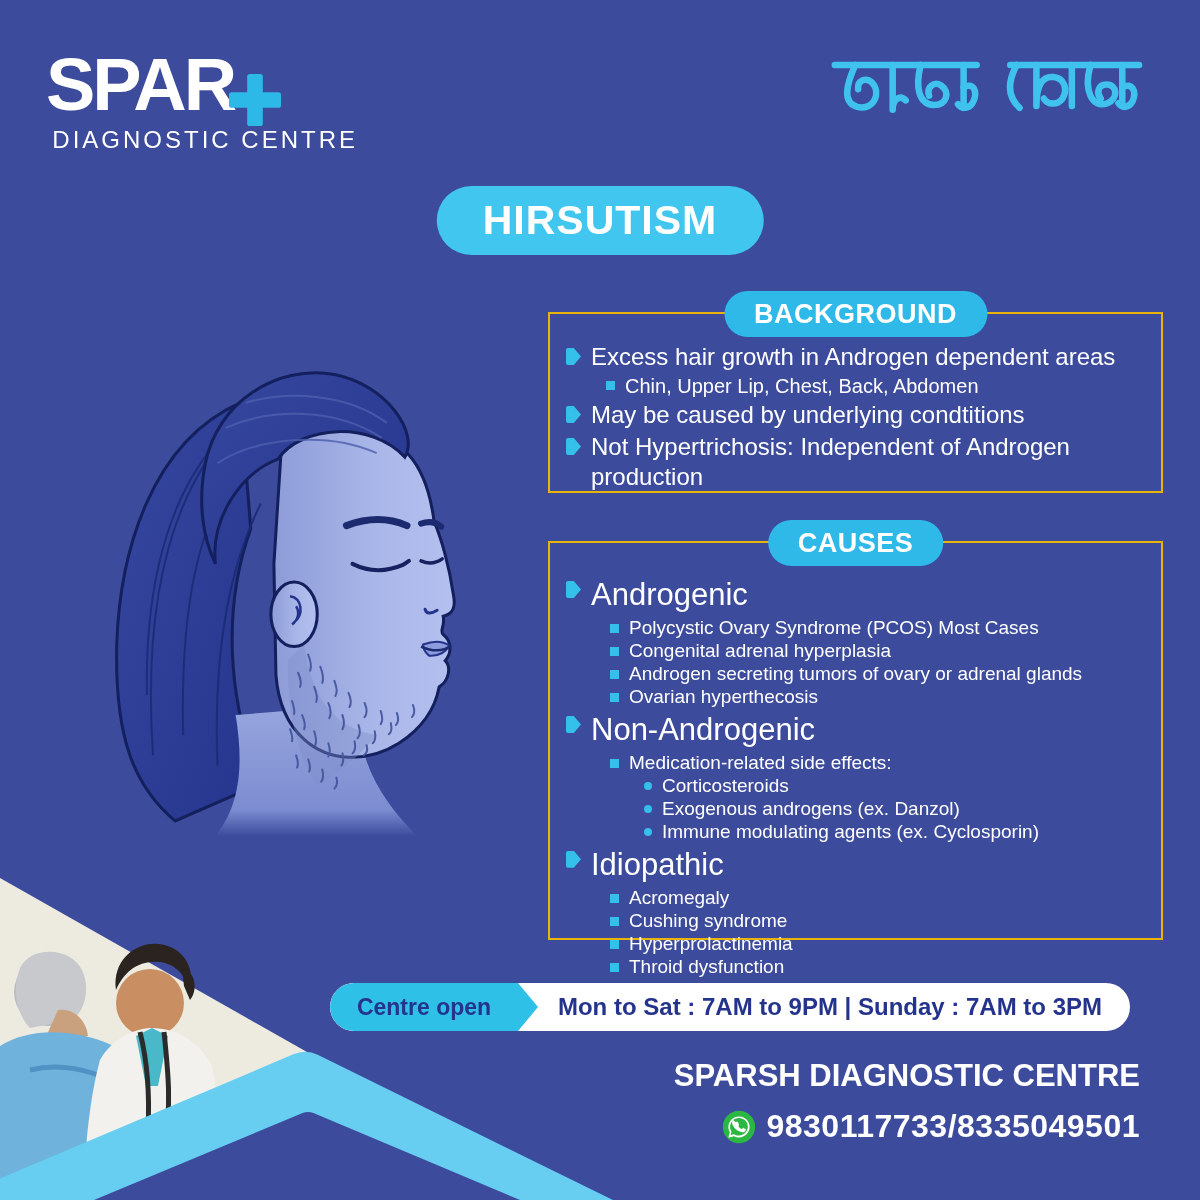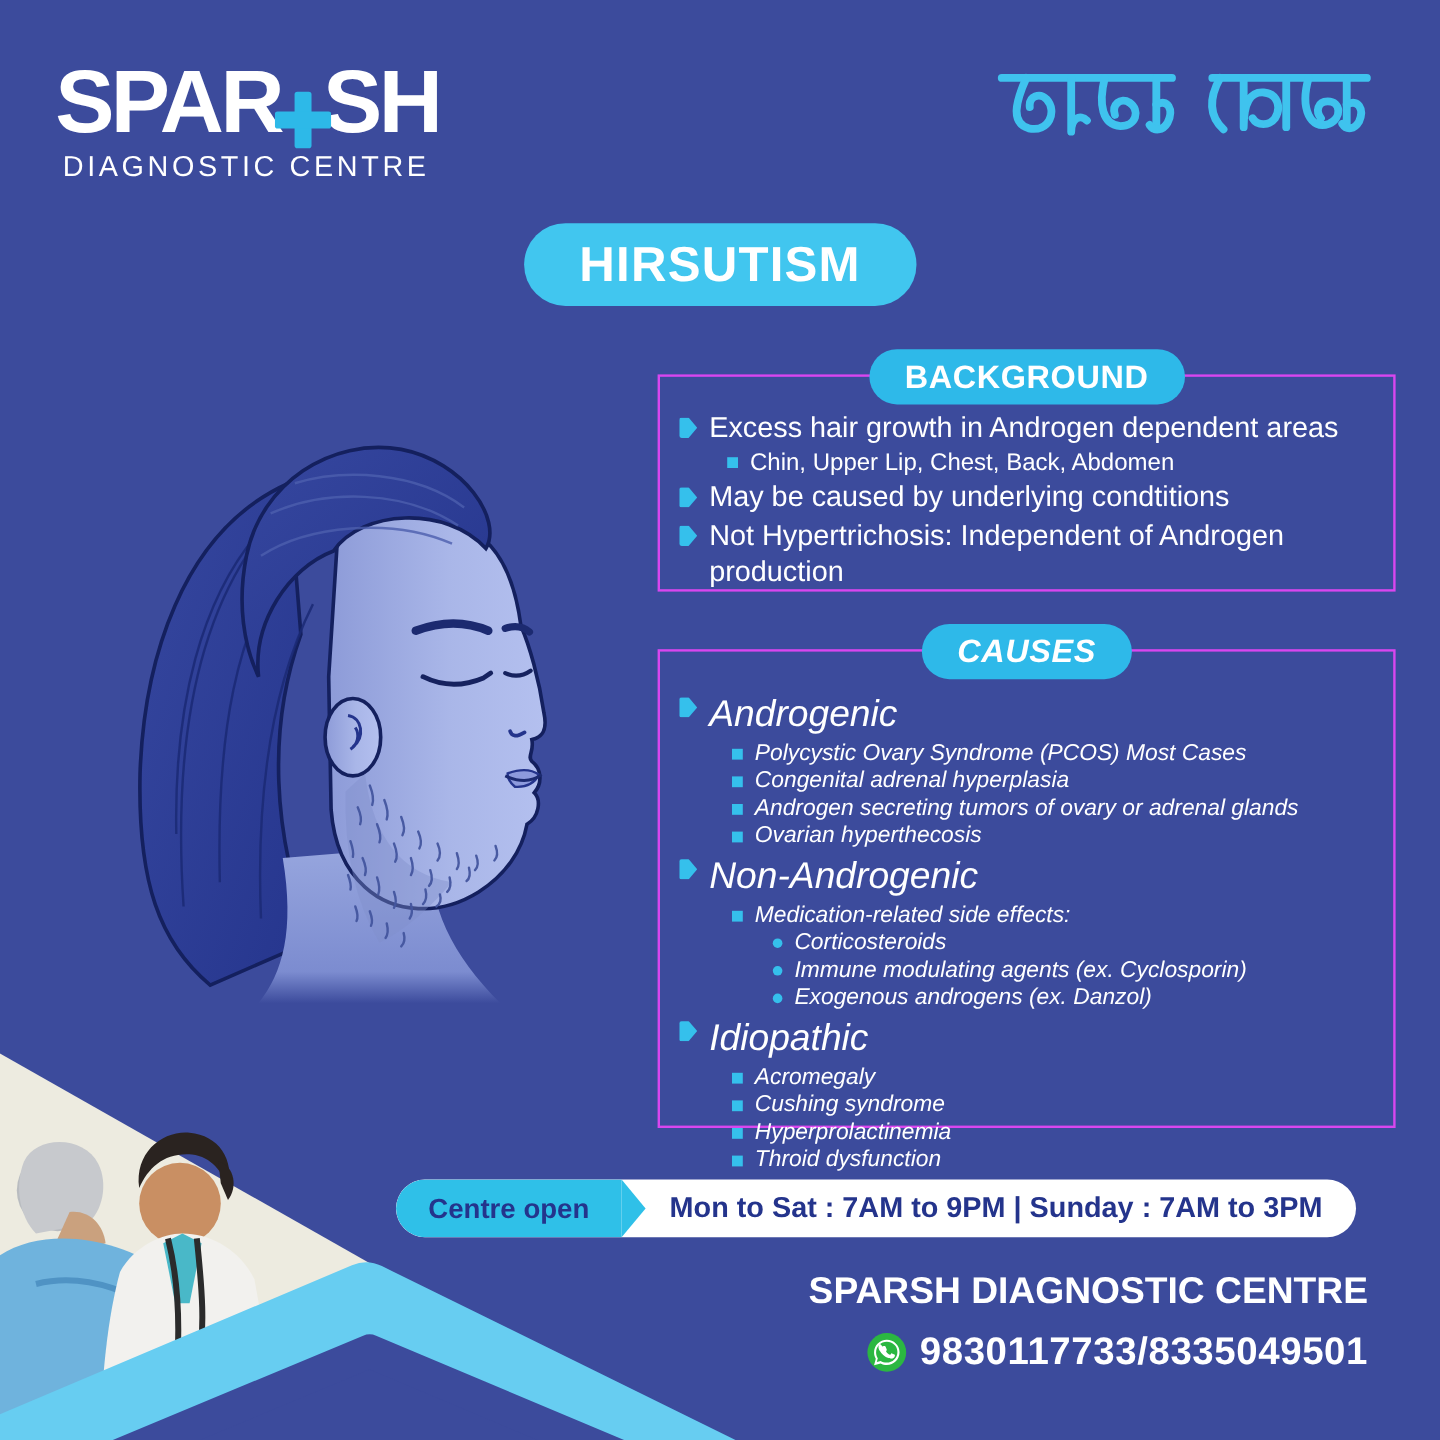--- a/index.html
+++ b/index.html
@@ -24,23 +24,23 @@
   .tagline { position:absolute; left:818px; top:50px; width:336px; height:84px; }
 
   
   .title-pill {
     position:absolute; top:186px; left:50%; transform:translateX(-50%);
     background:#41c6ef; color:#fff; font-weight:800; font-size:41px; letter-spacing:1px;
     padding:11px 46px; border-radius:38px; white-space:nowrap;
   }
 
   
-  .info-box { position:absolute; border:2px solid #d946ef; }
+  .info-box { position:absolute; border:2px solid #eab308; }
   .bg-box { left:548px; top:312px; width:615px; height:181px; padding:26px 10px 6px 16px; }
-  .causes-box { left:548px; top:541px; width:615px; height:399px; padding:30px 4px 6px 16px;font-style:italic; }
+  .causes-box { left:548px; top:541px; width:615px; height:399px; padding:30px 4px 6px 16px; }
   .box-heading {
     position:absolute; top:-23px; left:50%; transform:translateX(-50%);
     background:#2eb9e9; color:#fff; font-weight:800; font-size:27px; letter-spacing:0.5px;
     height:46px; line-height:46px; padding:0 30px; border-radius:25px; white-space:nowrap;
   }
   ul.plist { list-style:none; }
   li { display:flex; align-items:flex-start; }
   li .txt { display:block; }
   .lv1 { font-size:24px; font-weight:500; line-height:1.25; margin:2px 0 2px 0; }
   .causes-box .lv1 { font-size:31px; margin:3px 0 2px 0; }
@@ -95,21 +95,20 @@
 </head>
 <body>
 
 <div class="logo">
   <div class="logo-word">
     <span>SPAR</span>
     <svg class="logo-cross" viewBox="0 0 40 40">
       <rect x="14" y="0" width="12" height="40" rx="2" fill="#2db9e8"></rect>
       <rect x="0" y="14" width="40" height="12" rx="2" fill="#2db9e8"></rect>
     </svg>
-    <span>SH</span>
   </div>
   <div class="logo-sub">DIAGNOSTIC CENTRE</div>
 </div>
 
 <div class="tagline">
   <span class="sr">ভালো থেকো</span>
   <svg viewBox="0 0 340 90" width="336" height="84" fill="none" stroke="#3fc3ee" stroke-width="7" stroke-linecap="round" stroke-linejoin="round">
 
     <path d="M8,16 H160"></path>
     <path d="M30,16 C20,38 16,56 32,61 C50,65 58,46 48,35 C42,29 32,32 33,42"></path>
@@ -280,25 +279,25 @@
     <li class="lv2">
         <span class="b-sq"></span>
         <span class="txt">Medication-related side effects:</span>
       </li>
     <li class="lv3">
         <span class="b-dot"></span>
         <span class="txt">Corticosteroids</span>
       </li>
     <li class="lv3">
         <span class="b-dot"></span>
-        <span class="txt">Immune modulating agents (ex. Cyclosporin)</span>
+        <span class="txt">Exogenous androgens (ex. Danzol)</span>
       </li>
     <li class="lv3">
         <span class="b-dot"></span>
-        <span class="txt">Exogenous androgens (ex. Danzol)</span>
+        <span class="txt">Immune modulating agents (ex. Cyclosporin)</span>
       </li>
     <li class="lv1">
         <span class="b-arrow"></span>
         <span class="txt">Idiopathic</span>
       </li>
     <li class="lv2">
         <span class="b-sq"></span>
         <span class="txt">Acromegaly</span>
       </li>
     <li class="lv2">

